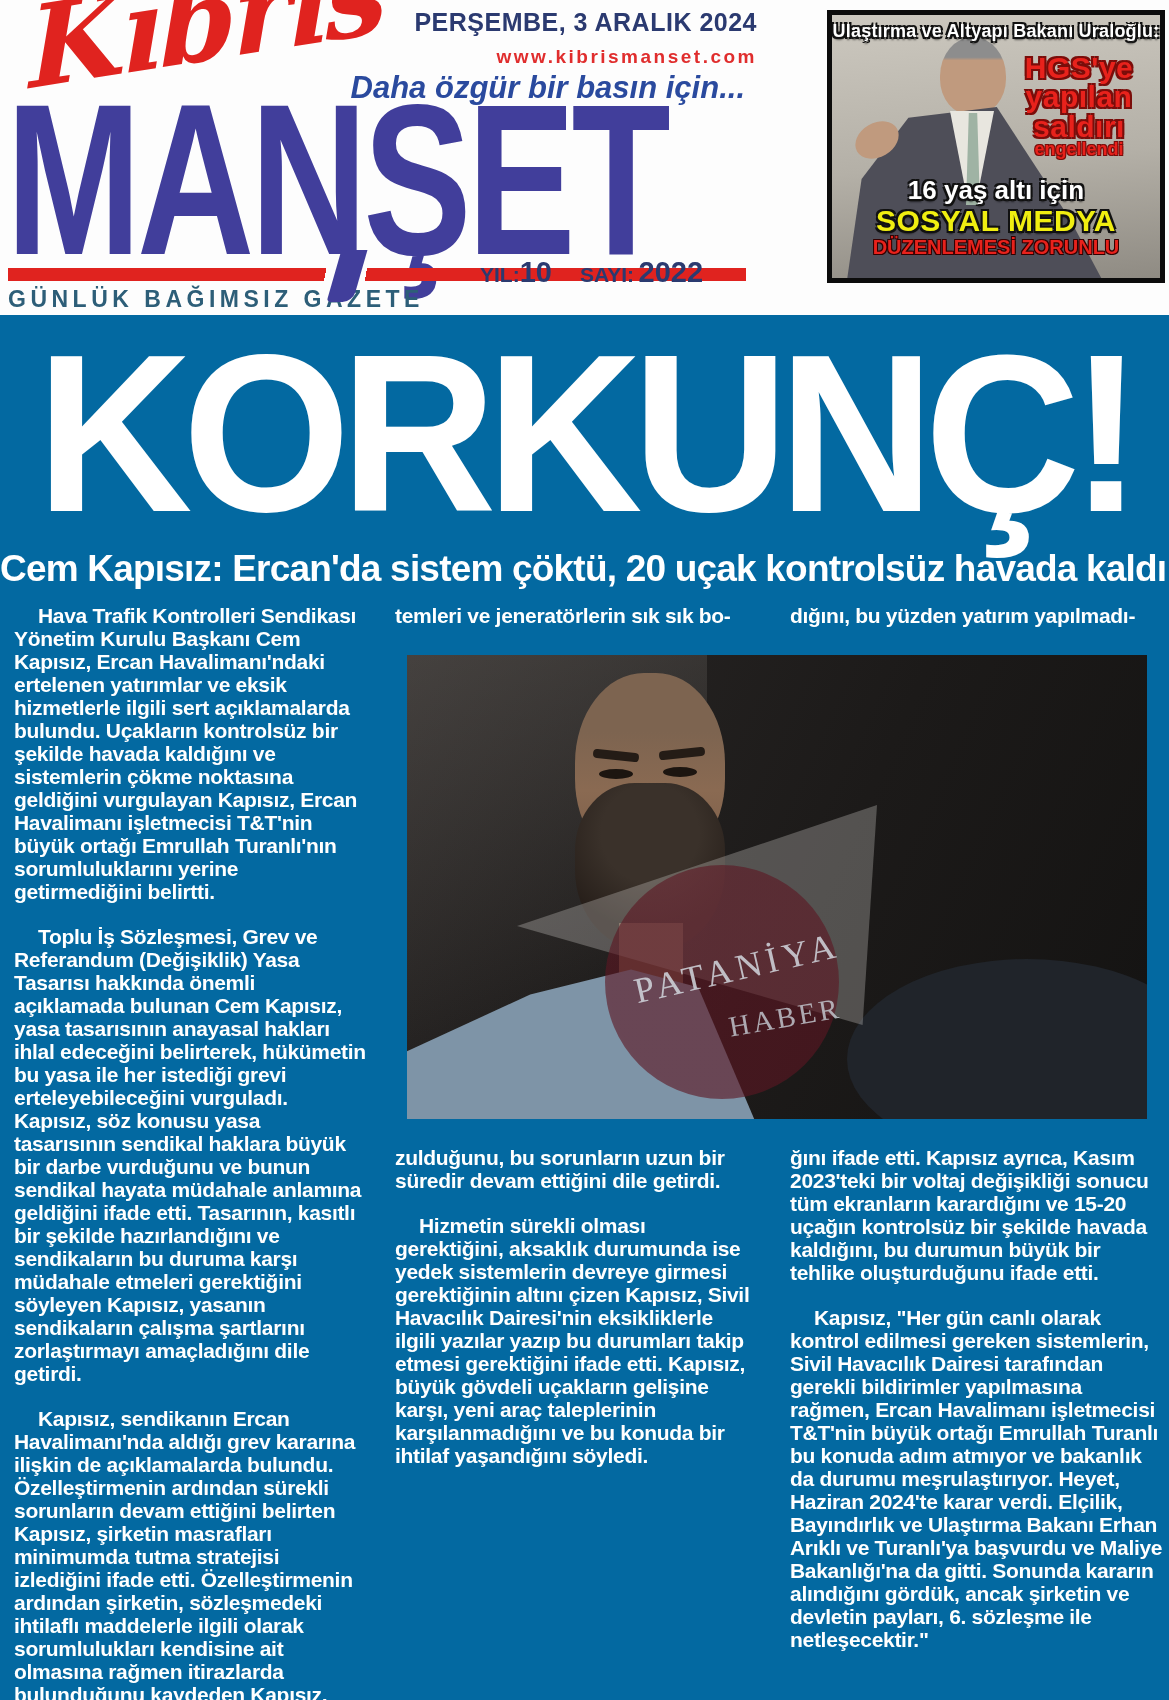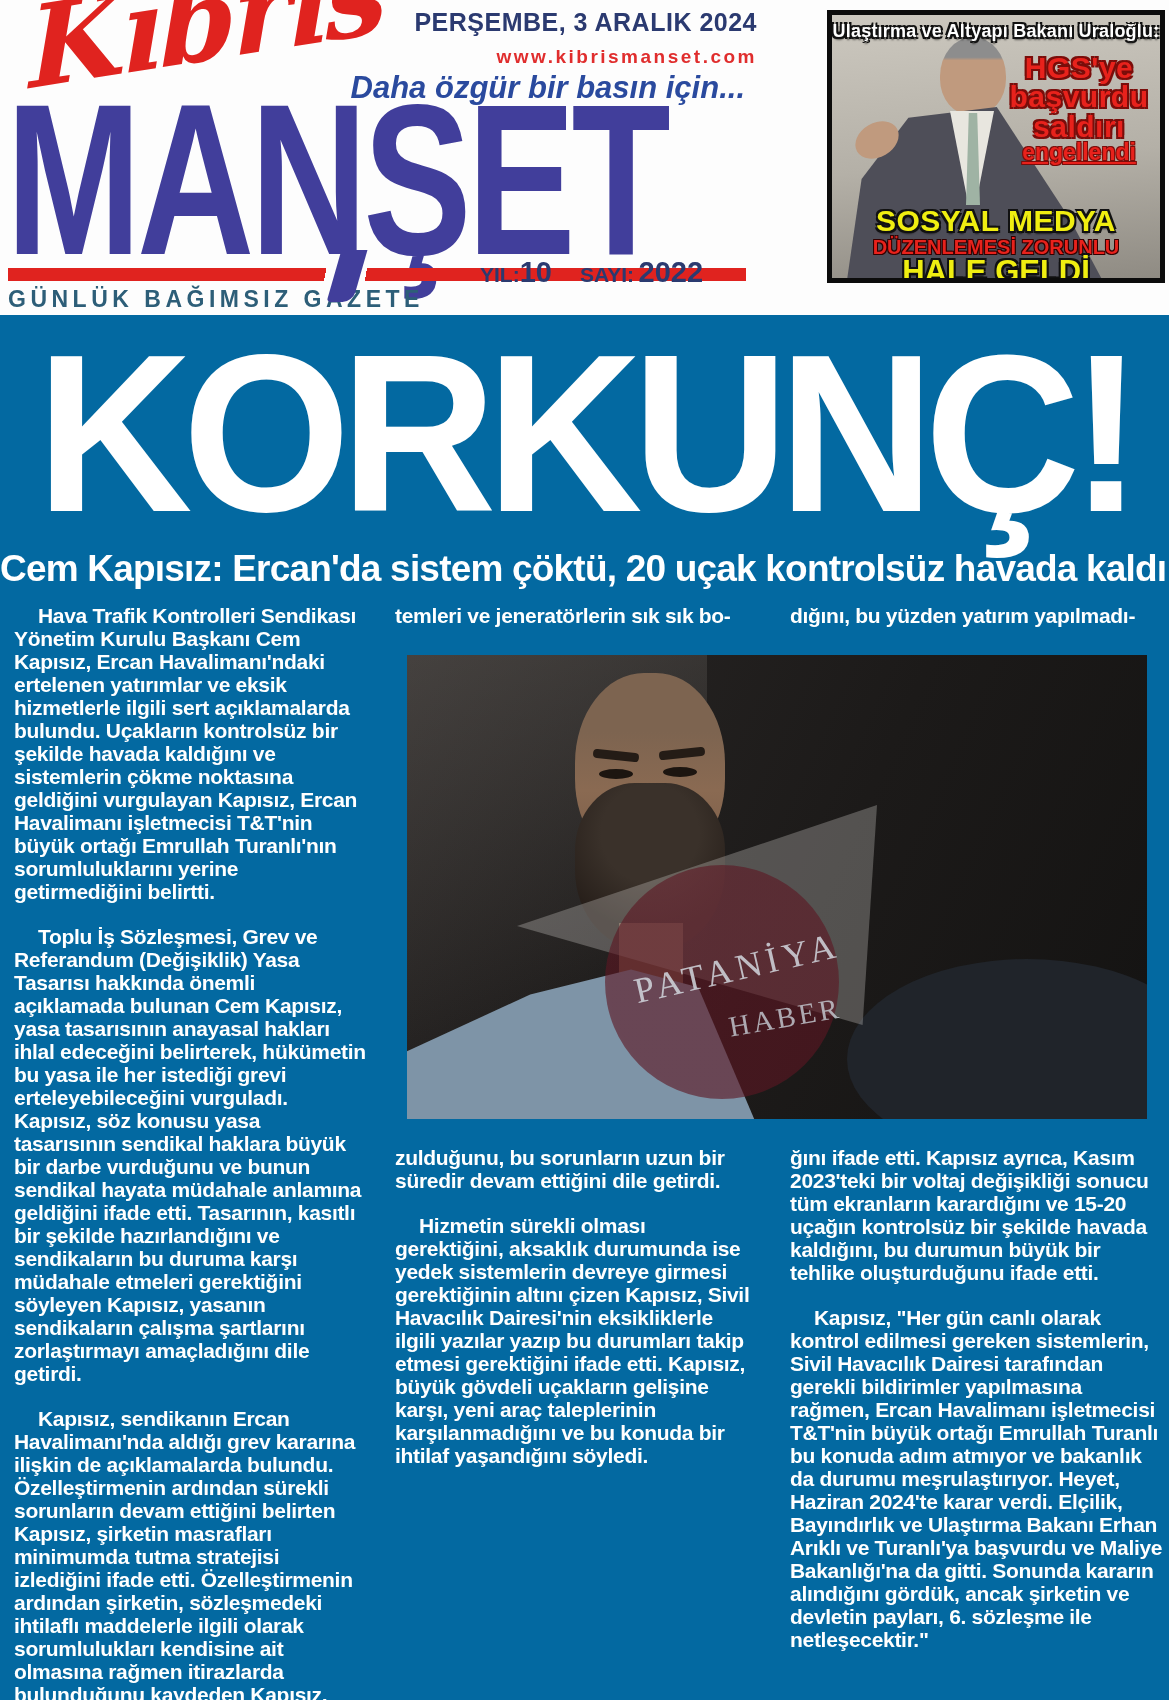--- a/index.html
+++ b/index.html
@@ -55,22 +55,22 @@
   .p-tie{position:absolute;left:134px;top:98px;width:14px;height:92px;background:#9fb3a4;
     clip-path:polygon(20% 0,80% 0,100% 100%,0 100%);}
   .p-hand{position:absolute;left:22px;top:108px;width:46px;height:34px;border-radius:50%;
     background:#c09a7e;transform:rotate(-30deg);}
   .outline-dark{text-shadow:-2px -2px 0 #111,2px -2px 0 #111,-2px 2px 0 #111,2px 2px 0 #111,0 3px 2px rgba(0,0,0,.6);}
   .p-kicker{position:absolute;left:0;top:6px;width:100%;text-align:center;
     font-size:18px;font-weight:bold;color:#fff;letter-spacing:0.2px;}
   .p-side{position:absolute;right:2px;top:38px;width:158px;text-align:center;line-height:0.98;}
   .p-side .l{font-size:30px;font-weight:bold;color:#e8221c;letter-spacing:0.5px;
     text-shadow:-2px -2px 0 #7a0d0a,2px -2px 0 #7a0d0a,-2px 2px 0 #7a0d0a,2px 2px 0 #7a0d0a;}
-  .p-side .s{font-size:23px;font-weight:bold;color:#e8221c;
-    text-shadow:-1px -1px 0 #7a0d0a,1px -1px 0 #7a0d0a,-1px 1px 0 #7a0d0a,1px 1px 0 #7a0d0a;text-decoration:underline;}
+  .p-side .s{font-size:18px;font-weight:bold;color:#e8221c;
+    text-shadow:-1px -1px 0 #7a0d0a,1px -1px 0 #7a0d0a,-1px 1px 0 #7a0d0a,1px 1px 0 #7a0d0a;}
   .p-mid{position:absolute;left:0;top:160px;width:100%;text-align:center;
     font-size:26px;font-weight:bold;color:#fff;}
   .p-big1{position:absolute;left:0;top:189px;width:100%;text-align:center;
     font-size:30px;font-weight:bold;color:#f0ee11;letter-spacing:0.5px;}
   .p-big2{position:absolute;left:0;top:221px;width:100%;text-align:center;
     font-size:20px;font-weight:bold;color:#e8221c;
     text-shadow:-1px -1px 0 #300,1px -1px 0 #300,-1px 1px 0 #300,1px 1px 0 #300;}
   .p-big3{position:absolute;left:0;top:239px;width:100%;text-align:center;
     font-size:31px;font-weight:bold;color:#f0ee11;}
   
@@ -145,27 +145,27 @@
 
   <div class="promo">
     <div class="p-head"></div>
     <div class="p-suit"></div>
     <div class="p-shirt"></div>
     <div class="p-tie"></div>
     <div class="p-hand"></div>
     <div class="p-kicker outline-dark">Ulaştırma ve Altyapı Bakanı Uraloğlu:</div>
     <div class="p-side">
       <div class="l">HGS'ye</div>
-      <div class="l">başvurdu</div>
+      <div class="l">yapılan</div>
       <div class="l">saldırı</div>
       <div class="s">engellendi</div>
     </div>
+    <div class="p-mid outline-dark">16 yaş altı için</div>
     <div class="p-big1 outline-dark">SOSYAL MEDYA</div>
     <div class="p-big2">DÜZENLEMESİ ZORUNLU</div>
-    <div class="p-big3 outline-dark">HALE GELDİ</div>
   </div>
 </div>
 
 <div class="band">
   <div class="headline">KORKUNÇ!</div>
   <div class="subhead">Cem Kapısız: Ercan'da sistem çöktü, 20 uçak kontrolsüz havada kaldı!</div>
 
   <div class="col" id="col1">
     <p class="indent">Hava Trafik Kontrolleri Sendikası Yönetim Kurulu Başkanı Cem Kapısız, Ercan Havalimanı'ndaki ertelenen yatırımlar ve eksik hizmetlerle ilgili sert açıklamalarda bulundu. Uçakların kontrolsüz bir şekilde havada kaldığını ve sistemlerin çökme noktasına geldiğini vurgulayan Kapısız, Ercan Havalimanı işletmecisi T&amp;T'nin büyük ortağı Emrullah Turanlı'nın sorumluluklarını yerine getirmediğini belirtti.</p>
     <p class="indent">Toplu İş Sözleşmesi, Grev ve Referandum (Değişiklik) Yasa Tasarısı hakkında önemli açıklamada bulunan Cem Kapısız, yasa tasarısının anayasal hakları ihlal edeceğini belirterek, hükümetin bu yasa ile her istediği grevi erteleyebileceğini vurguladı. Kapısız, söz konusu yasa tasarısının sendikal haklara büyük bir darbe vurduğunu ve bunun sendikal hayata müdahale anlamına geldiğini ifade etti. Tasarının, kasıtlı bir şekilde hazırlandığını ve sendikaların bu duruma karşı müdahale etmeleri gerektiğini söyleyen Kapısız, yasanın sendikaların çalışma şartlarını zorlaştırmayı amaçladığını dile getirdi.</p>

